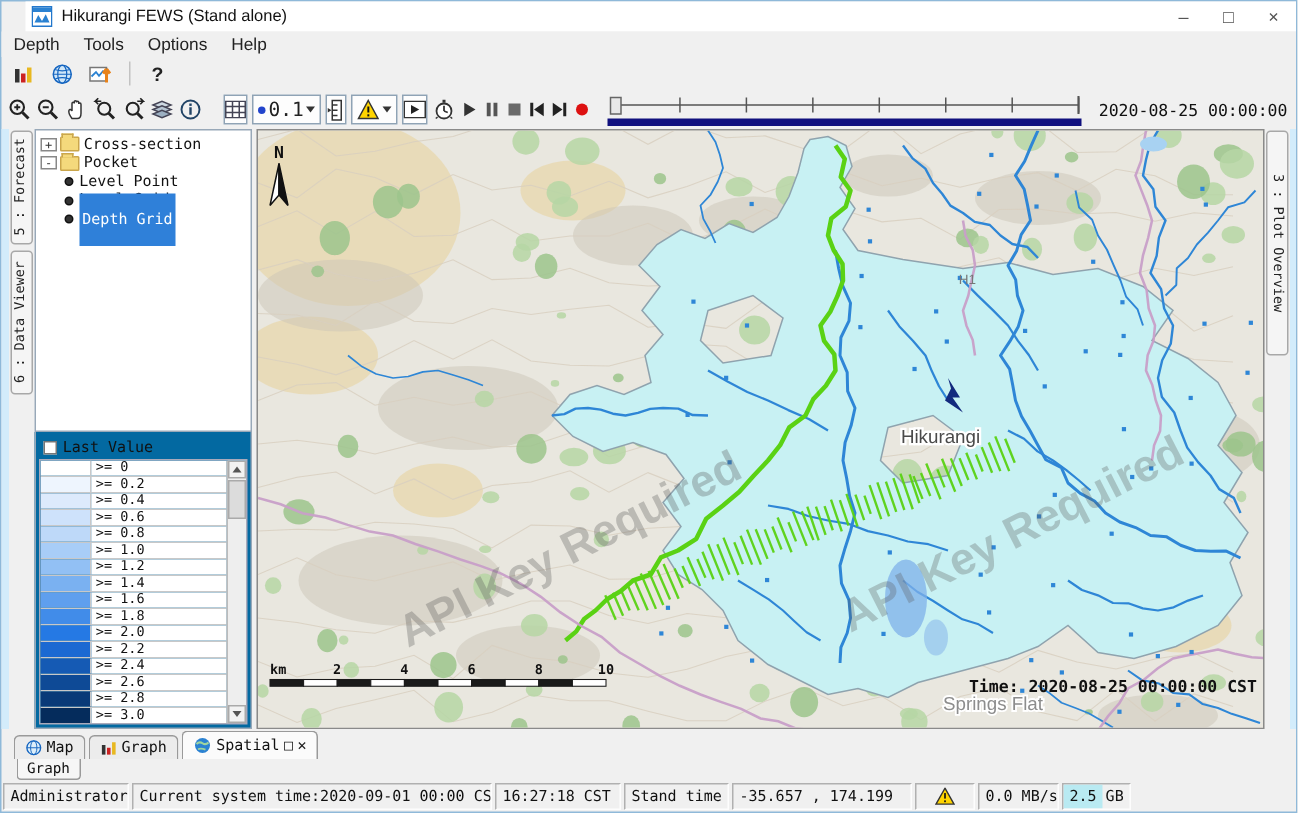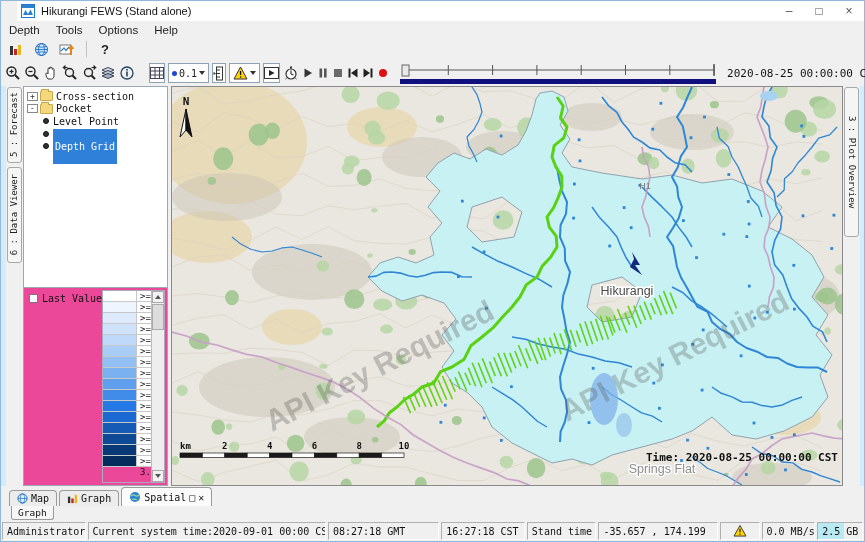--- a/index.html
+++ b/index.html
@@ -17,21 +17,21 @@
   .menubar { height:17px; display:flex; align-items:center; background:#f0f0f0; flex:0 0 auto; }
   .menu-item { padding:0 8px; font-size:11.5px; color:#222; }
   
   .toolbar1 { height:22px; display:flex; align-items:center; padding-left:3px; gap:4px; flex:0 0 auto; }
   .toolbar2 { height:26px; display:flex; align-items:center; padding-left:4px; gap:3px; flex:0 0 auto; }
   .tb-btn { width:22px; height:20px; display:flex; align-items:center; justify-content:center; }
   .tb-sep { width:1px; height:16px; background:#c2c2c2; margin:0 4px; }
   .boxed { border:1px solid #8fa3b5; background:#fdfdfd; }
   .dd-caret { width:0; height:0; border-left:3px solid transparent; border-right:3px solid transparent;
               border-top:4px solid #333; margin-left:2px; }
-  .contour-dd { height:20px; display:flex; align-items:center; padding:0 3px; font-size:10px;
+  .contour-dd { height:20px; display:flex; align-items:center; padding:0 3px; font-size:13px;
                 font-family:"DejaVu Sans Mono",monospace; color:#222; }
   .blue-dot { width:5px; height:5px; border-radius:50%; background:#2244cc; margin-right:2px; }
   .help-q { font-size:13px; font-weight:bold; color:#222; padding:0 6px; }
   .timeline { width:318px; height:22px; margin-left:8px; position:relative; }
   .timeline svg { display:block; }
   .tl-bar { position:absolute; left:0; right:2px; bottom:0px; height:5px; background:#10107e; }
   .tl-date { font-size:11px; font-family:"DejaVu Sans Mono",monospace; color:#111; margin-left:6px; white-space:nowrap; }
   
   .main { flex:1 1 auto; display:flex; min-height:0; }
   .edge-l { width:5px; background:#d3ecfb; }
@@ -51,22 +51,22 @@
         text-align:center; color:#333; margin-right:2px; flex:0 0 auto; }
   .folder { width:13px; height:10px; background:#f4d97c; border:1px solid #caa64c; border-radius:1px;
             margin-right:3px; position:relative; flex:0 0 auto; }
   .folder::before { content:""; position:absolute; top:-3px; left:0; width:6px; height:2px;
                     background:#f4d97c; border:1px solid #caa64c; border-bottom:none; }
   .bullet { width:6px; height:6px; border-radius:50%; background:#333; border:1px solid #111;
             margin:0 4px 0 0; flex:0 0 auto; }
   .indent1 { margin-left:16px; }
   .sel { background:#2f80d9; color:#fff; padding:12px 2px; }
   
-  .legendpanel { flex:1 1 auto; background:#ec4899; border:1px solid #98a8b8; border-top:none;
-                 display:flex; flex-direction:row; overflow:hidden; padding:2px; }
+  .legendpanel { flex:1 1 auto; background:#0369a1; border:1px solid #98a8b8; border-top:none;
+                 display:flex; flex-direction:column; overflow:hidden; padding:2px; }
   .legend-header { height:16px; display:flex; align-items:center; gap:4px;
                    font-size:10px; font-family:"DejaVu Sans Mono",monospace; color:#111; }
   .checkbox { width:9px; height:9px; border:1px solid #777; background:#fff; margin-left:3px; }
   .legend-body { flex:1 1 auto; border:1px solid #aab; position:relative; overflow:hidden; }
   .legend-rows { position:absolute; left:0; top:0; right:13px; }
   .legend-row { display:flex; height:11px; border-bottom:1px solid #c8c8c8; }
   .lswatch { width:34px; border-right:1px solid #c8c8c8; flex:0 0 auto; }
   .llabel { flex:1; font-size:9px; font-family:"DejaVu Sans Mono",monospace; color:#111;
             padding-left:3px; line-height:11px; background:#fff; }
   .legend-sb { position:absolute; right:0; top:0; bottom:0; width:13px; background:#eee; border-left:1px solid #bbb; }
@@ -792,21 +792,20 @@
       <span class="glyph">✕</span>
     </div>
   </div>
   <div class="logsrow">
     <span class="logs-tab">Graph</span>
   </div>
 
   <div class="statusbar">
     <div class="scell" style="width:84px">Administrator</div>
     <div class="scell" style="width:240px">Current system time:2020-09-01 00:00 CST</div>
-    <div class="scell" style="width:112px">08:27:18 GMT</div>
     <div class="scell" style="width:84px">16:27:18 CST</div>
     <div class="scell" style="width:70px">Stand time</div>
     <div class="scell" style="width:120px">-35.657 , 174.199</div>
     <div class="scell" style="width:40px; justify-content:center">
       <svg width="14" height="12" viewBox="0 0 15 13">
         <path d="M7.5 0.5 L14 12 L1 12 Z" fill="#ffd400" stroke="#333"></path>
         <rect x="6.9" y="4" width="1.2" height="4" fill="#111"></rect>
         <rect x="6.9" y="9.3" width="1.2" height="1.3" fill="#111"></rect>
       </svg>
     </div>

